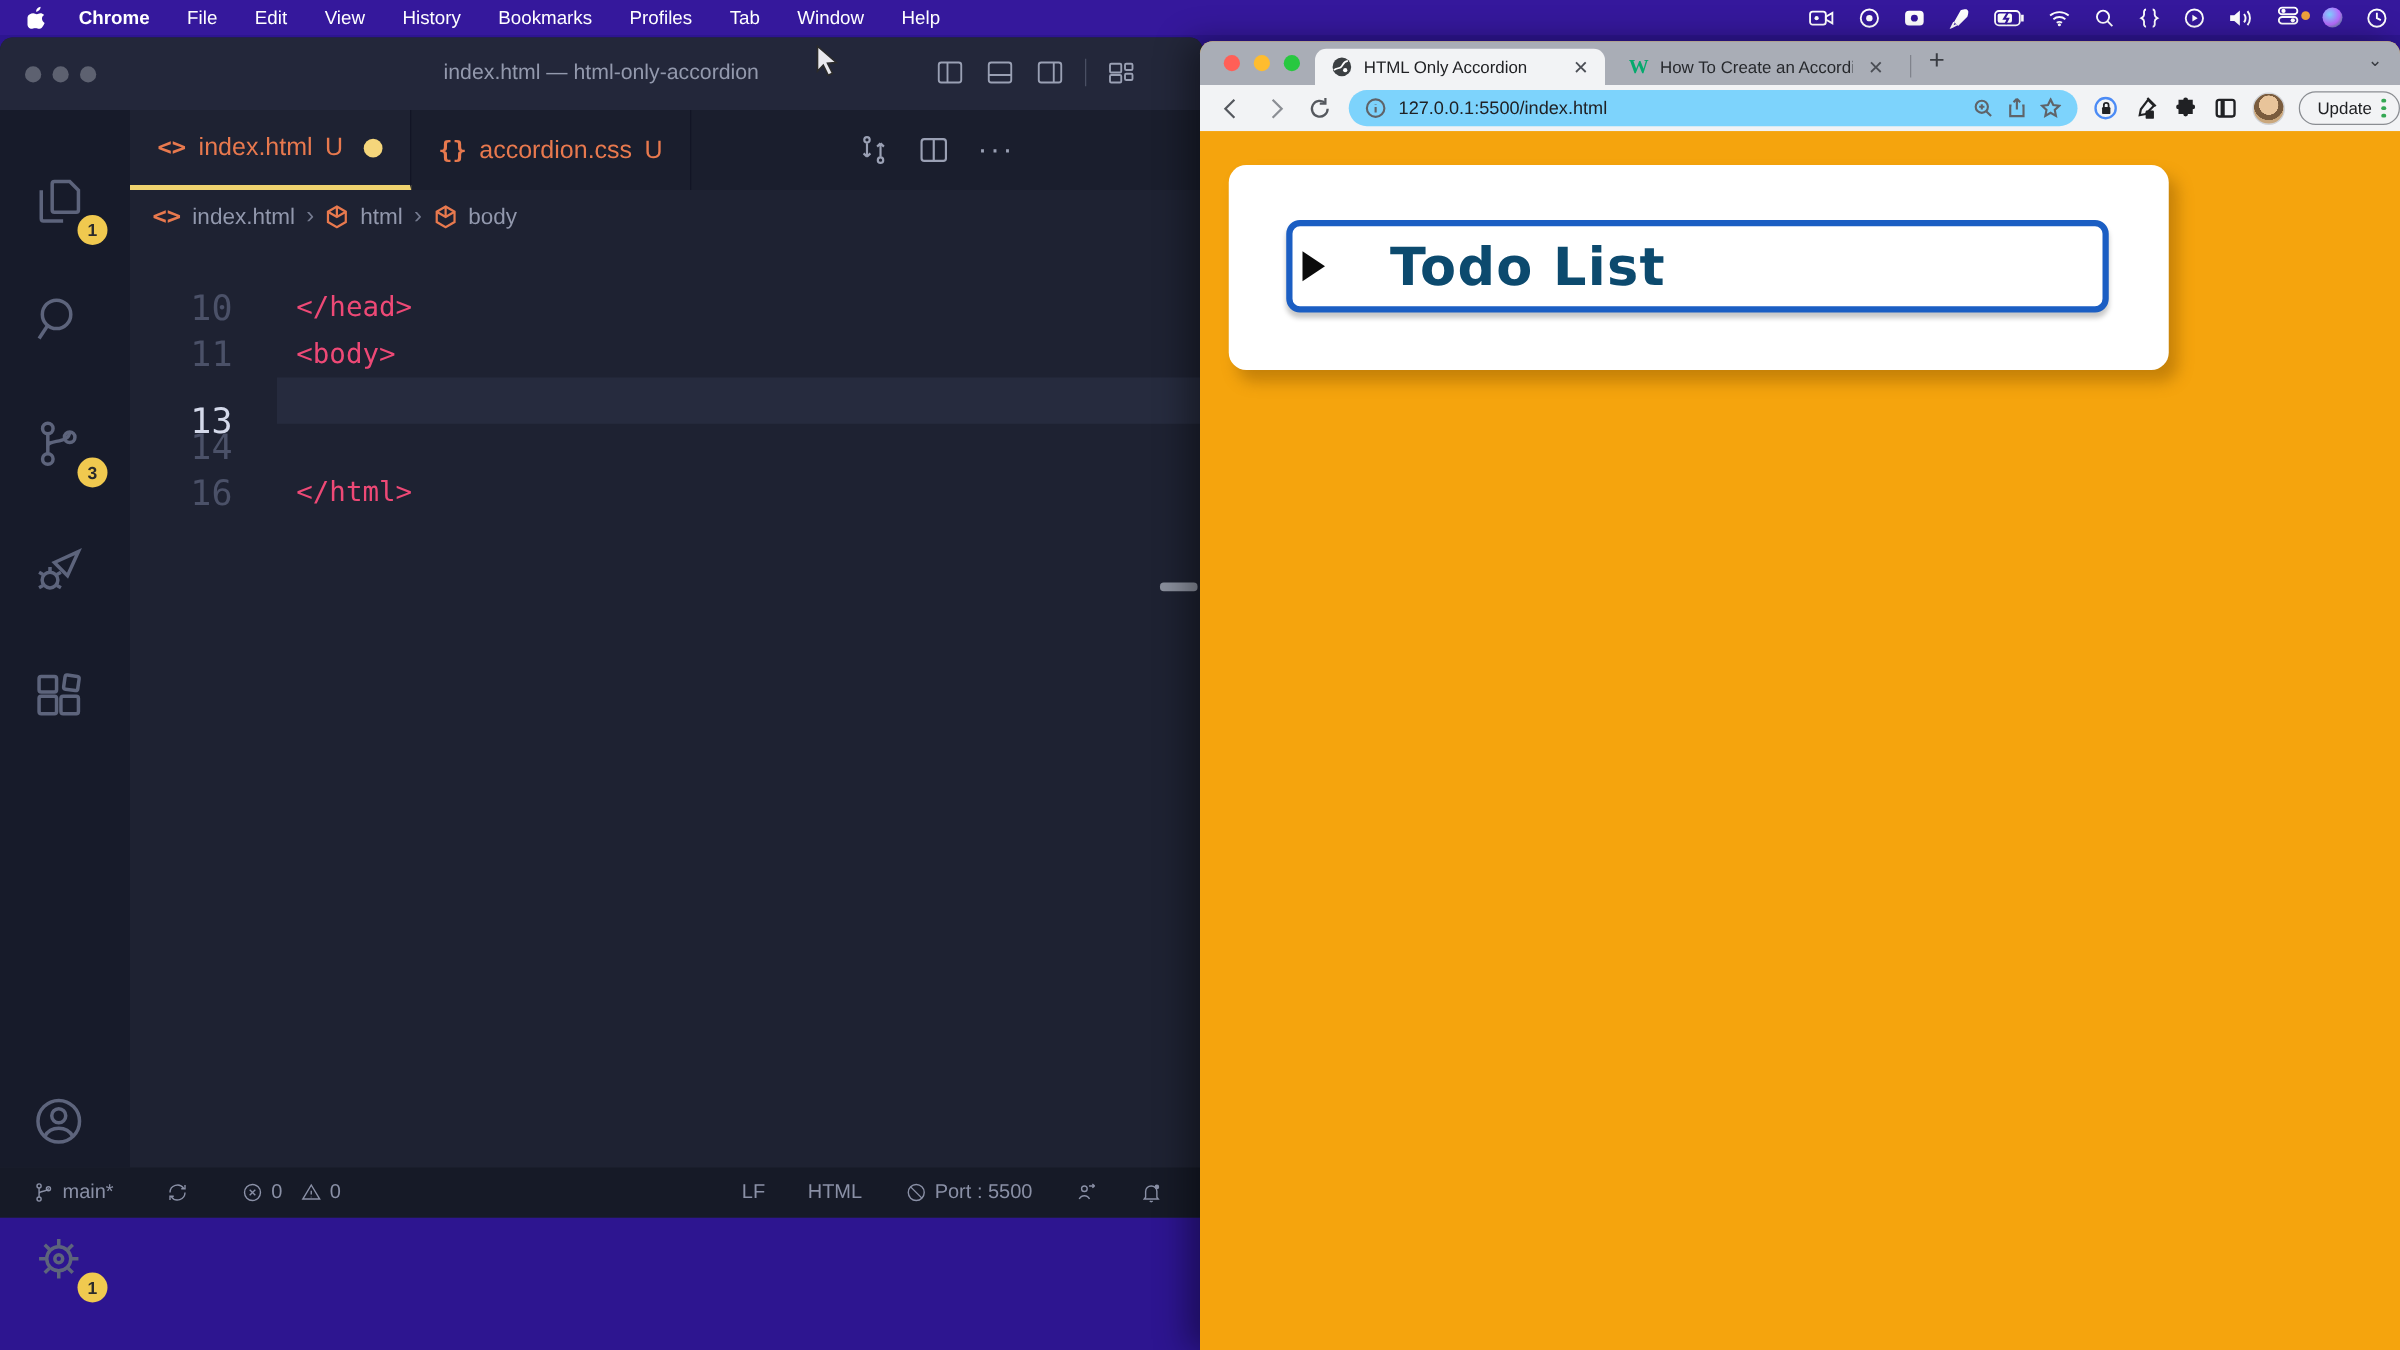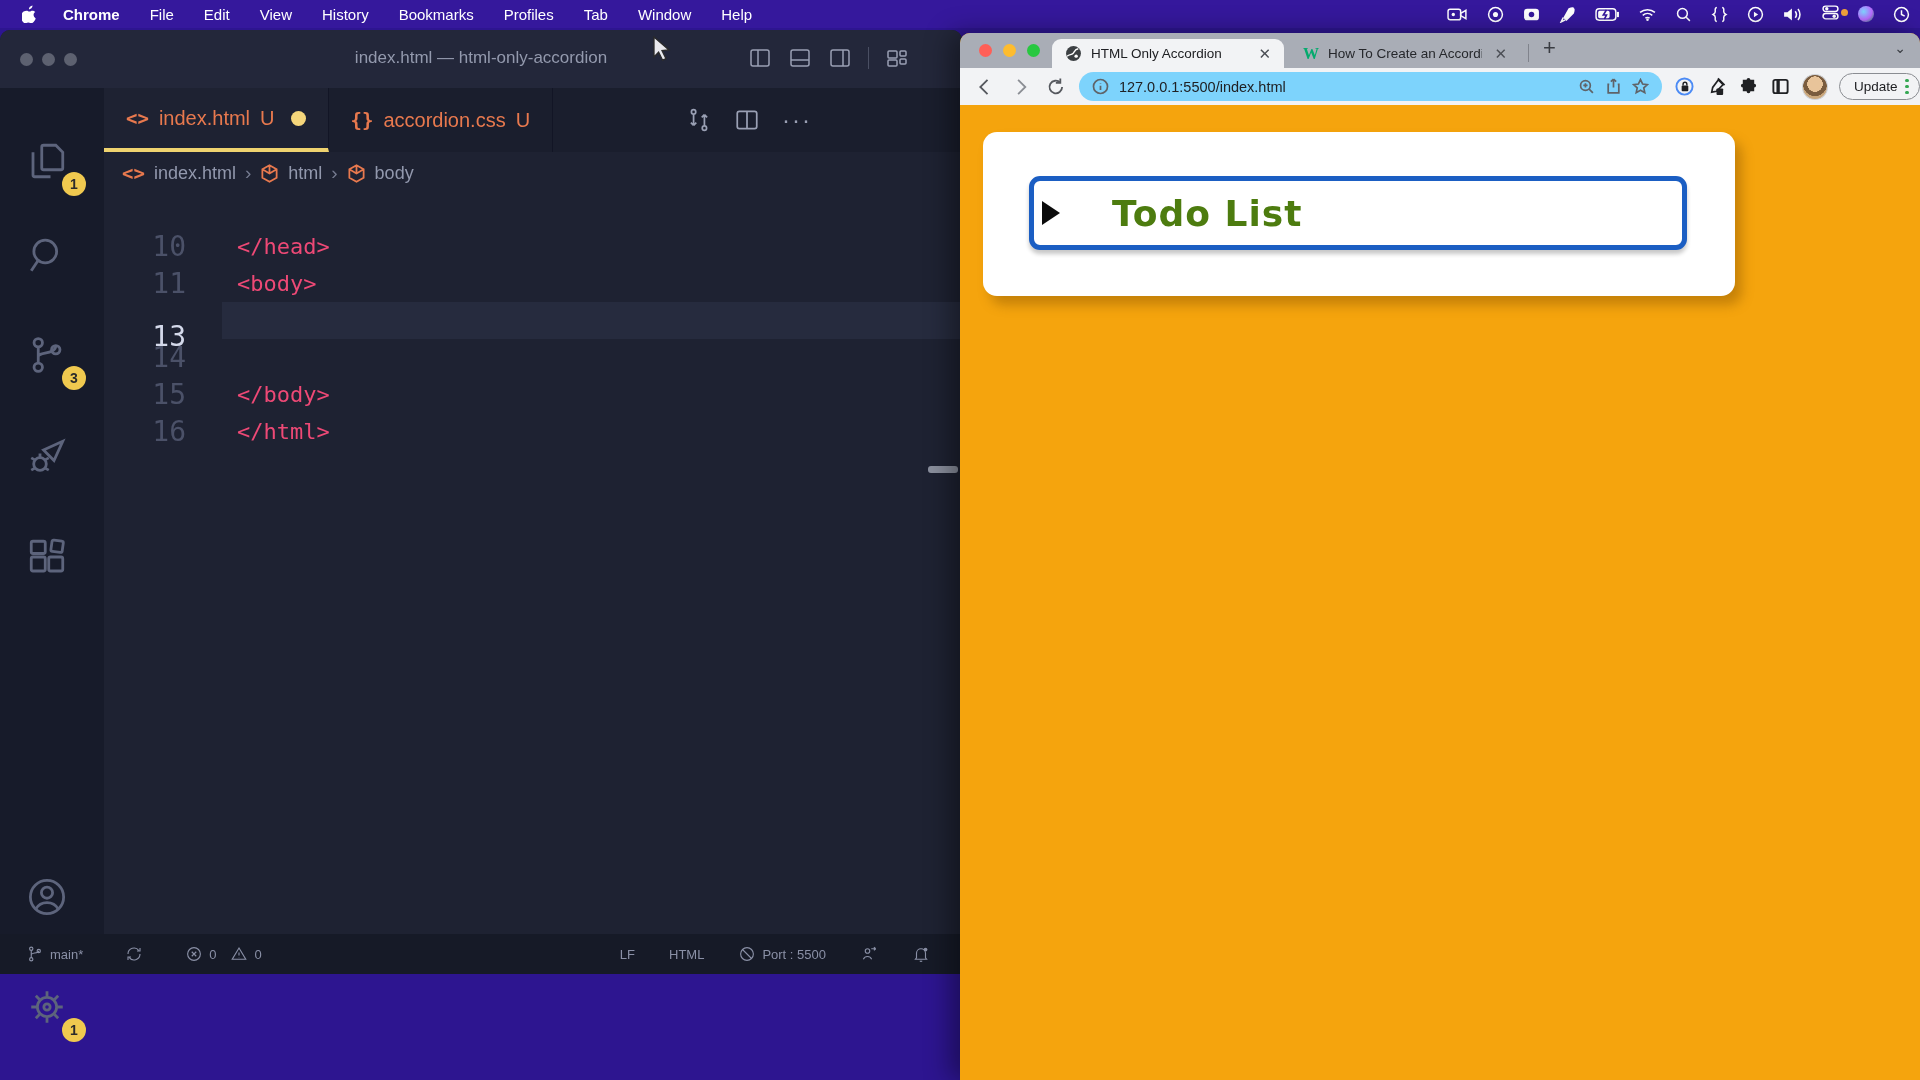--- a/index.html
+++ b/index.html
@@ -63,21 +63,21 @@
     font-family:"DejaVu Sans Mono",monospace; padding-top:34px; }
   .crow{ height:37px; display:flex; align-items:center; font-size:22px; }
   .lnum{ width:82px; text-align:right; color:#4b5168; font-size:28px; flex:0 0 82px; }
   .ccode{ margin-left:51px; color:#ee4976; white-space:pre; }
   .crow.active{ background:linear-gradient(to right, transparent 118px, #262b3e 118px); }
   .crow.active .lnum{ color:#d4d9ea;margin-top:32px; }
 
   .sash{ position:absolute; left:928px; top:436px; width:30px; height:7px; border-radius:3px; background:#8a8f9d; }
 
   .vs-statusbar{ position:absolute; left:0; bottom:0; width:100%; height:40px; background:#161a27;
-    color:#8a90a6; font-size:13px; display:flex; align-items:center; padding:0 26px; }
+    color:#8a90a6; font-size:16px; display:flex; align-items:center; padding:0 26px; }
   .sb-left{ display:flex; align-items:center; gap:10px; }
   .sb-right{ margin-left:auto; display:flex; align-items:center; gap:34px; margin-right:6px; }
   .sb-group{ display:flex; align-items:center; gap:6px; }
   .vs-statusbar svg{ width:18px; height:18px; stroke:#8a90a6; fill:none; stroke-width:1.5; }
   .sb-gap{ width:22px; }
 
   
   .chrome{ position:absolute; left:960px; top:33px; width:960px; height:1047px;
     border-radius:10px 10px 0 0; box-shadow:-10px 0 26px rgba(0,0,0,.38); background:#f5a40d; }
   .c-tabstrip{ position:absolute; left:0; top:0; width:100%; height:35px; background:#a9adb6;
@@ -113,21 +113,21 @@
   .gdots span{ width:3.5px; height:3.5px; border-radius:50%; background:#34a853; }
 
   .c-content{ position:absolute; left:0; top:72px; width:100%; bottom:0; background:#f5a40d; }
   .todo-card{ position:absolute; left:23px; top:27px; width:752px; height:164px; background:#fff;
     border-radius:14px; box-shadow:7px 9px 12px rgba(122,74,0,.38); }
   .todo-summary{ position:absolute; left:46px; top:44px; width:658px; height:74px;
     border:5px solid #1b5ec3; border-radius:11px; background:#fff;
     display:flex; align-items:center; box-shadow:0 4px 4px rgba(0,0,0,.22); }
   .marker{ width:0; height:0; border-left:18px solid #0b0b0b; border-top:12px solid transparent;
     border-bottom:12px solid transparent; margin-left:8px; }
-  .todo-title{ margin-left:52px; font-size:36px; font-weight:800; color:#4d7c0f;
+  .todo-title{ margin-left:52px; font-size:42px; font-weight:800; color:#0c4a6e;
     font-family:"DejaVu Sans",sans-serif; letter-spacing:1px; }
 
   .cursor{ position:absolute; left:652px; top:36px; z-index:50; }
 </style>
 </head>
 <body>
 
 <div class="screen">
 
   <div class="menubar">
@@ -344,24 +344,20 @@
         </div>
       <div class="crow active">
           <span class="lnum">13</span>
           <span class="ccode"></span>
         </div>
       <div class="crow">
           <span class="lnum">14</span>
           <span class="ccode"></span>
         </div>
       <div class="crow">
-          <span class="lnum">15</span>
-          <span class="ccode">&lt;/body&gt;</span>
-        </div>
-      <div class="crow">
           <span class="lnum">16</span>
           <span class="ccode">&lt;/html&gt;</span>
         </div>
     </div>
 
     <div class="sash"></div>
 
     <div class="vs-statusbar">
       <div class="sb-left">
         <div class="sb-group">

